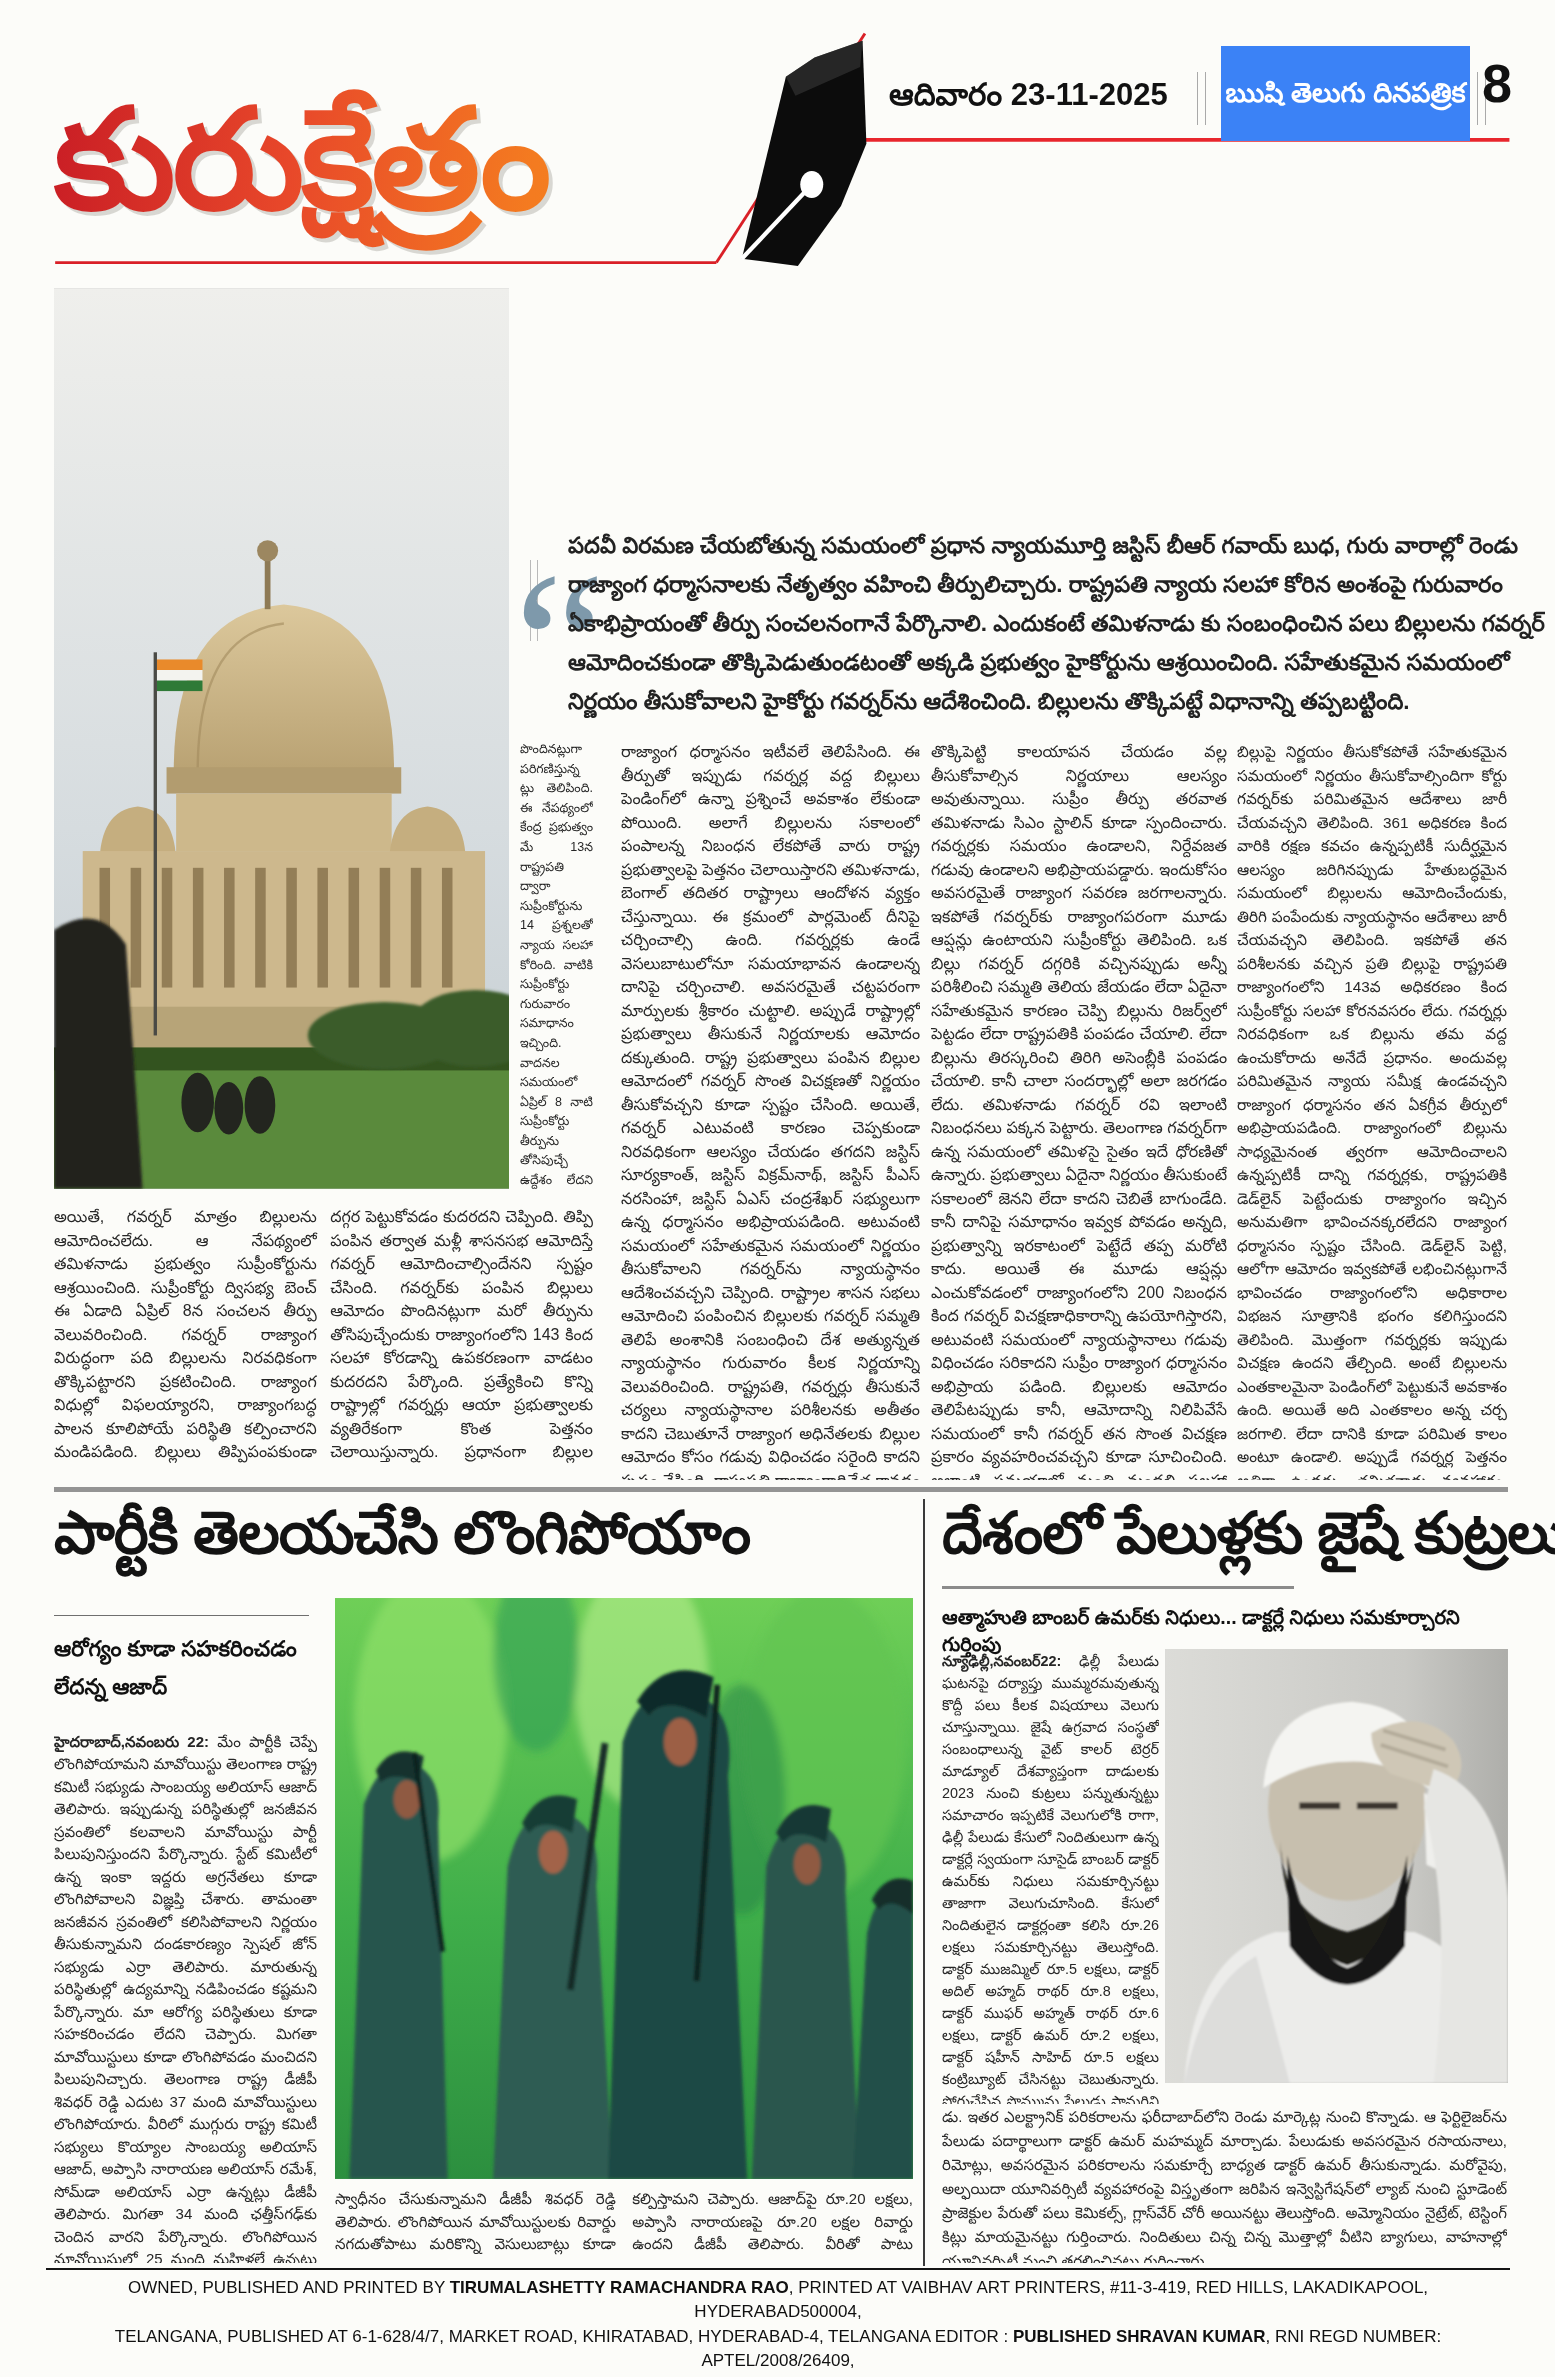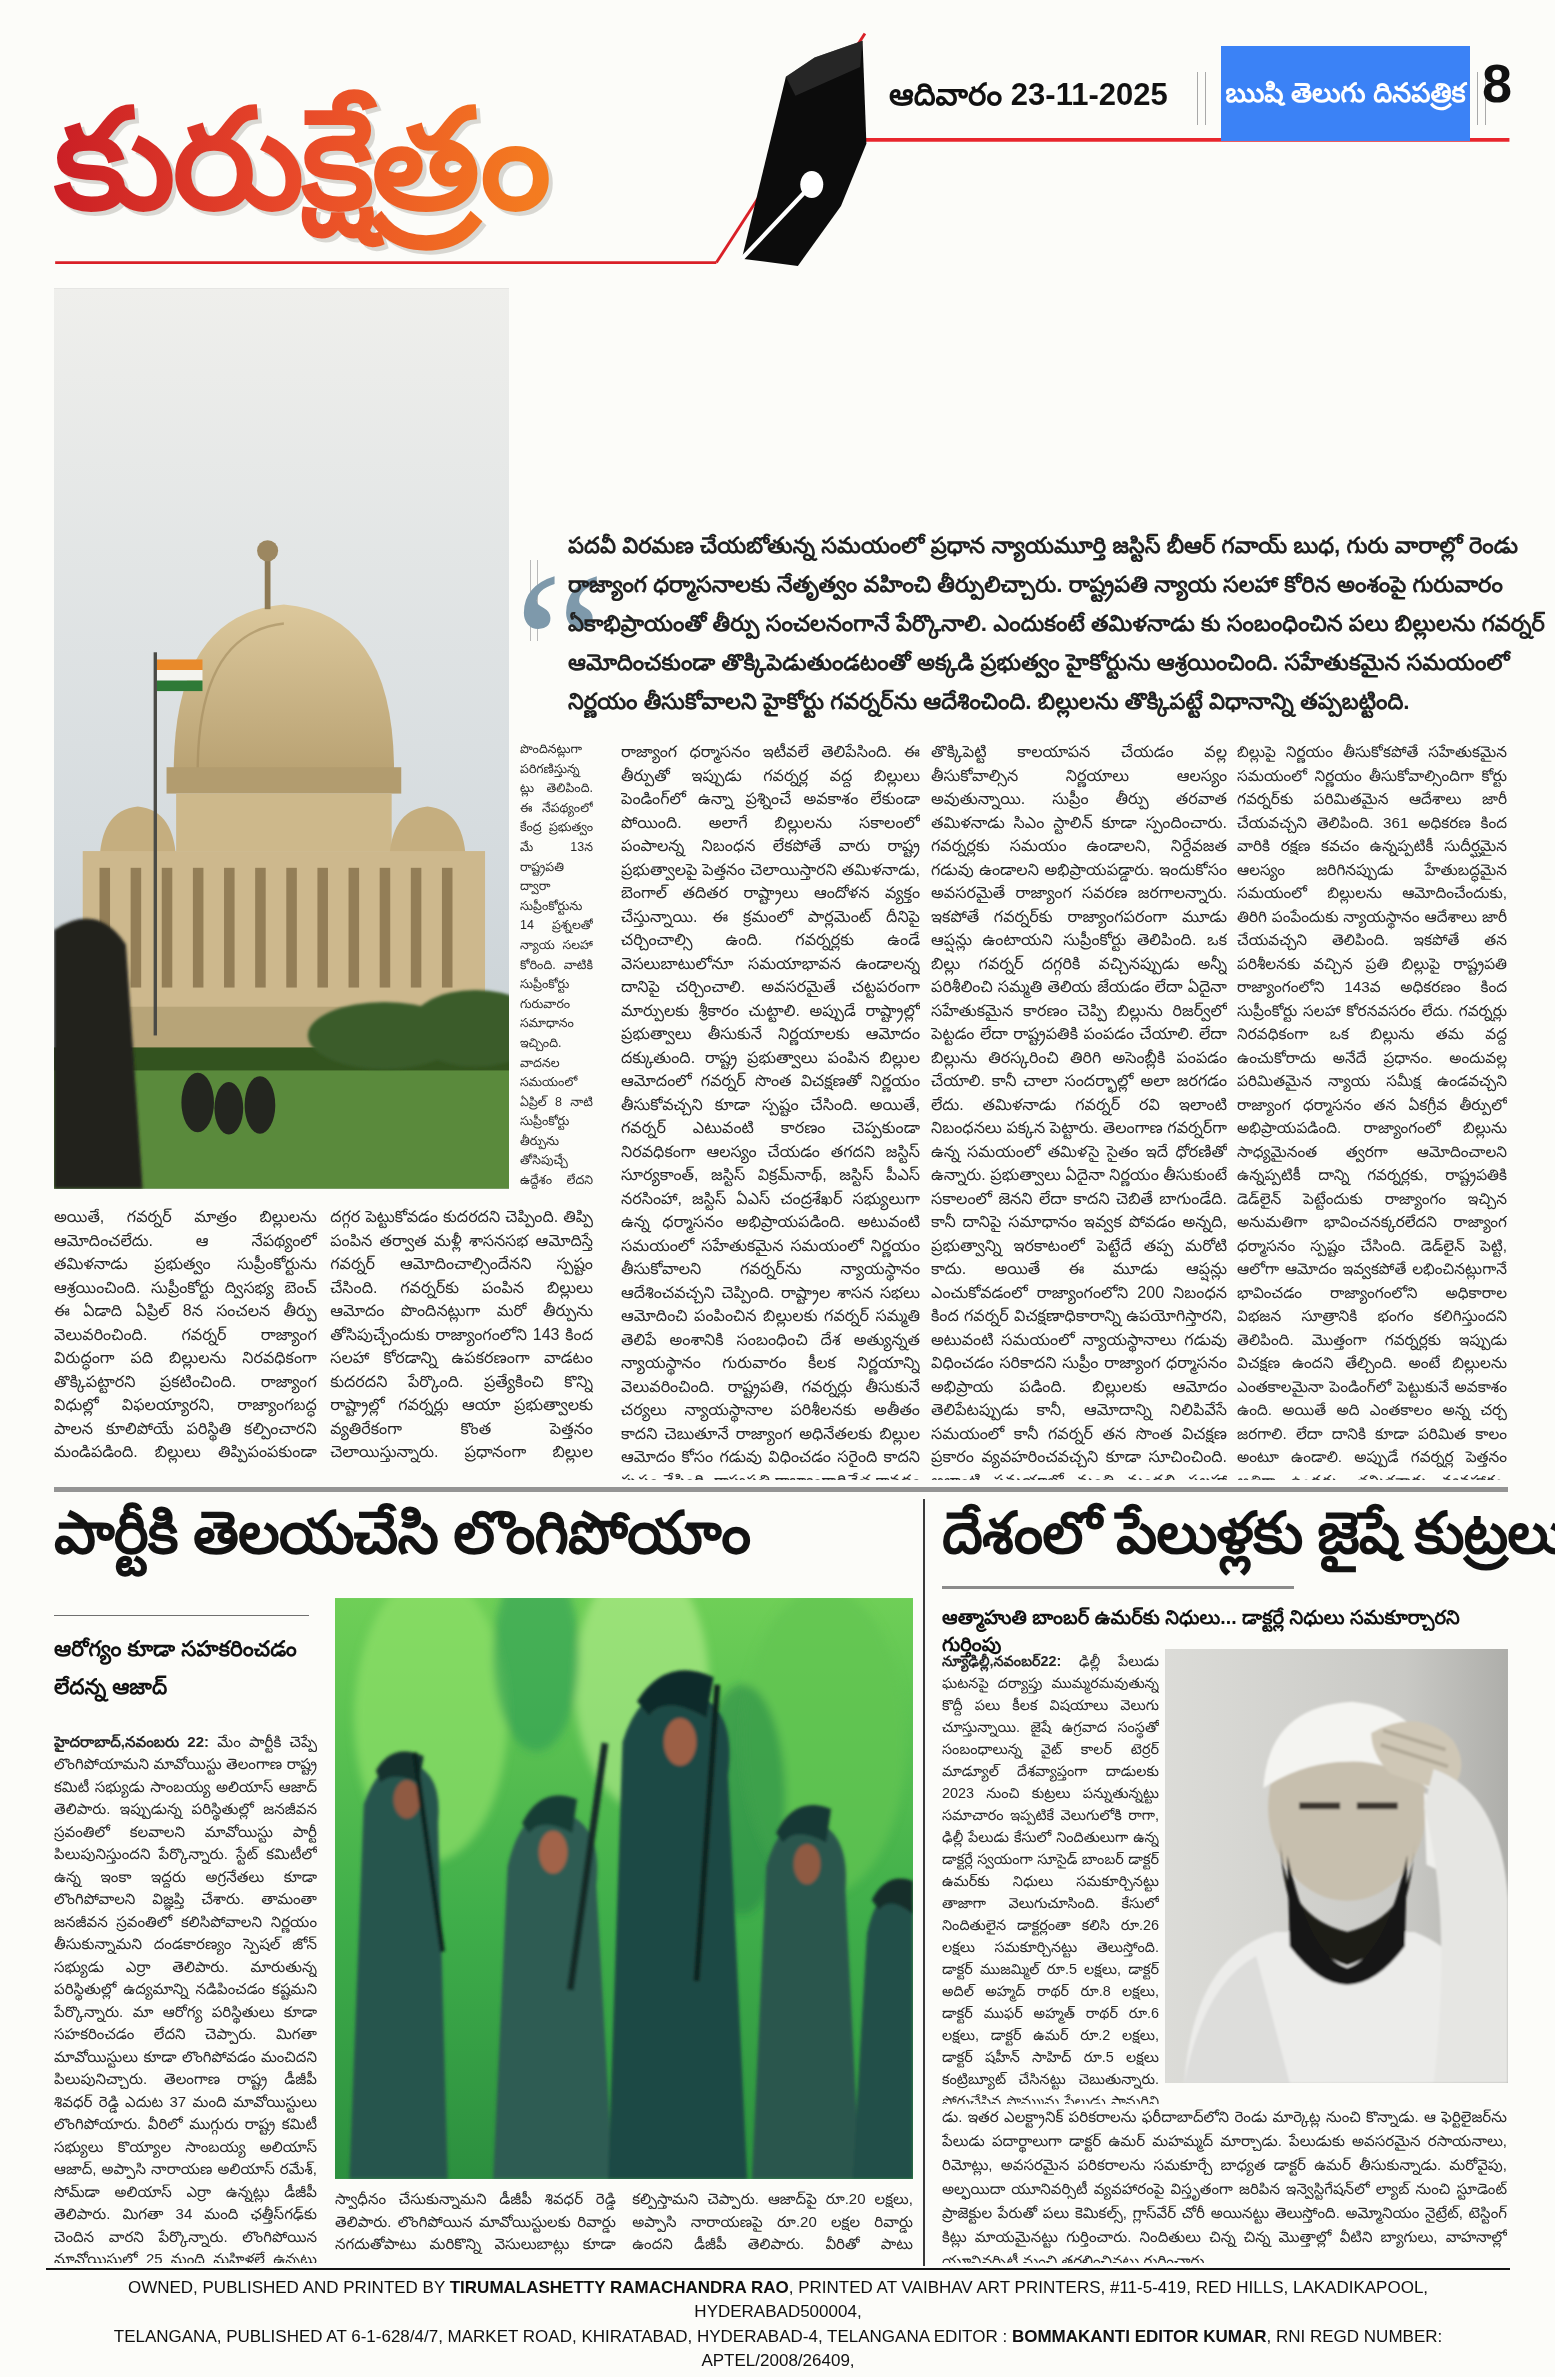--- a/index.html
+++ b/index.html
@@ -283,19 +283,19 @@
 
         <path d="M560 250 Q700 300 715 520 L715 905 L560 905 Q600 560 540 330 Z" fill="#e6e6e3"></path>
       </g>
     </svg>
   </div>
 
   <div class="abs bodytext s3-below">డు. ఇతర ఎలక్ట్రానిక్ పరికరాలను ఫరీదాబాద్‌లోని రెండు మార్కెట్ల నుంచి కొన్నాడు. ఆ ఫెర్టిలైజర్‌ను పేలుడు పదార్థాలుగా డాక్టర్ ఉమర్ మహమ్మద్ మార్చాడు. పేలుడుకు అవసరమైన రసాయనాలు, రిమోట్లు, అవసరమైన పరికరాలను సమకూర్చే బాధ్యత డాక్టర్ ఉమర్ తీసుకున్నాడు. మరోవైపు, అల్ఫయిదా యూనివర్సిటీ వ్యవహారంపై విస్తృతంగా జరిపిన ఇన్వెస్టిగేషన్‌లో ల్యాబ్ నుంచి స్టూడెంట్ ప్రాజెక్టుల పేరుతో పలు కెమికల్స్, గ్లాస్‌వేర్ చోరీ అయినట్టు తెలుస్తోంది. అమ్మోనియం నైట్రేట్, టెస్టింగ్ కిట్లు మాయమైనట్టు గుర్తించారు. నిందితులు చిన్న చిన్న మొత్తాల్లో వీటిని బ్యాగులు, వాహనాల్లో యూనివర్సిటీ నుంచి తరలించినట్టు గుర్తించారు.</div>
 
   <div class="abs footer-rule"></div>
   <div class="abs footer">
-    <span>OWNED, PUBLISHED AND PRINTED BY </span><b>TIRUMALASHETTY RAMACHANDRA RAO</b><span>, PRINTED AT VAIBHAV ART PRINTERS, #11-5-419, RED HILLS, LAKADIKAPOOL, HYDERABAD500004,</span><br>
-    <span>TELANGANA, PUBLISHED AT 6-1-628/4/7, MARKET ROAD, KHIRATABAD, HYDERABAD-4, TELANGANA EDITOR : </span><b>BOMMAKANTI EDITOR KUMAR</b><span>, RNI REGD NUMBER: APTEL/2008/26409,</span><br>
+    <span>OWNED, PUBLISHED AND PRINTED BY </span><b>TIRUMALASHETTY RAMACHANDRA RAO</b><span>, PRINTED AT VAIBHAV ART PRINTERS, #11-3-419, RED HILLS, LAKADIKAPOOL, HYDERABAD500004,</span><br>
+    <span>TELANGANA, PUBLISHED AT 6-1-628/4/7, MARKET ROAD, KHIRATABAD, HYDERABAD-4, TELANGANA EDITOR : </span><b>PUBLISHED SHRAVAN KUMAR</b><span>, RNI REGD NUMBER: APTEL/2008/26409,</span><br>
     <span>CELL: 9666711515, EMAIL: rhushinews@gmail.com; Corporate Office : H.No.: 1-10-216/A/15, Lane No 2, Brahminwada, Begumpet, Hyderabad - 500016, Telangana</span>
   </div>
 
 </div>
 
 
 </body></html>

